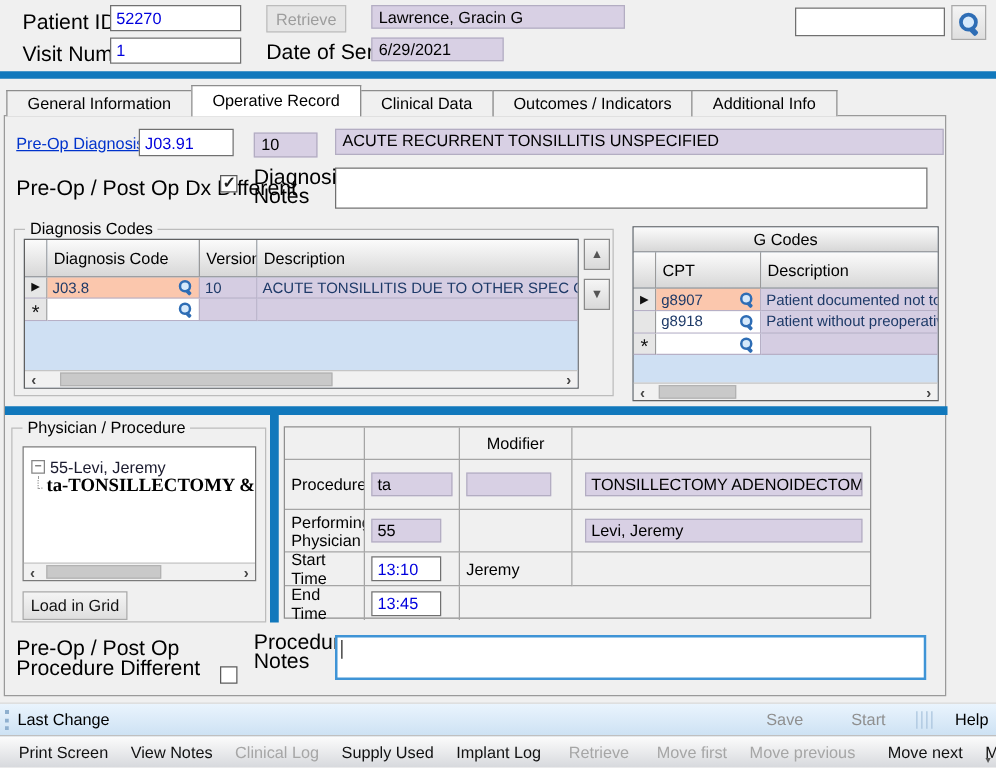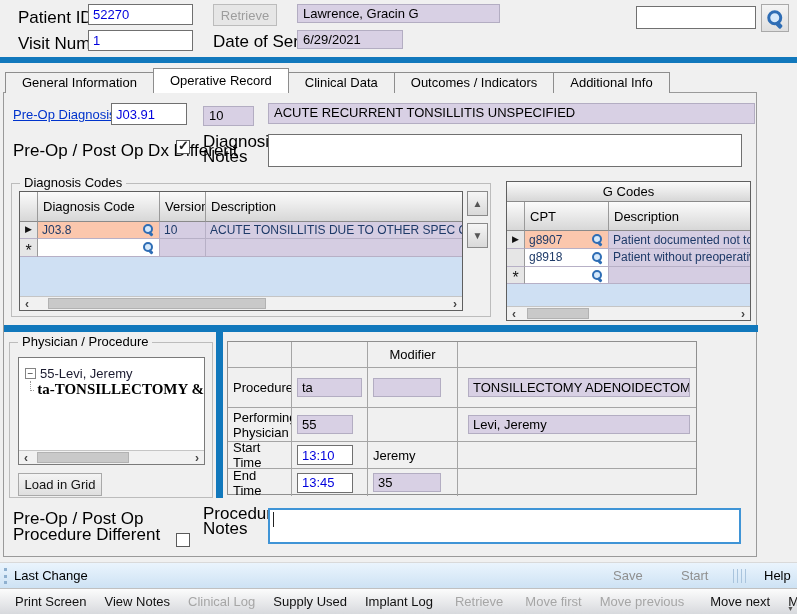--- a/index.html
+++ b/index.html
@@ -326,23 +326,20 @@
     <div class="pc">
         <input class="tbx" style="width: 56px; height: 20px;" value="13:10">
       </div>
     <div class="pc">Jeremy</div>
     <div class="pc lastcol"></div>
 
     <div class="pc lastrow">End Time</div>
     <div class="pc lastrow">
         <input class="tbx" style="width: 56px; height: 20px;" value="13:45">
       </div>
-    <div class="pc lastrow">
-        <div class="fld-lav" style="width:68px;">35</div>
-      </div>
     <div class="pc lastcol lastrow"></div>
   </div>
 
   <span class="lbl abs" style="left:9px;top:418px;width:160px;white-space:normal;line-height:16px;">Pre-Op / Post Op Procedure Different</span>
   <div class="cb abs" style="left:172px;top:426px;">
     
   </div>
   <span class="lbl abs" style="left:199px;top:413px;width:62px;white-space:normal;line-height:15px;">Procedure Notes</span>
   <div class="notesbox focus abs" style="left:264px;top:415px;width:473px;height:36px;"></div>
   <div class="caret" style="left:269px;top:419px;"></div>

